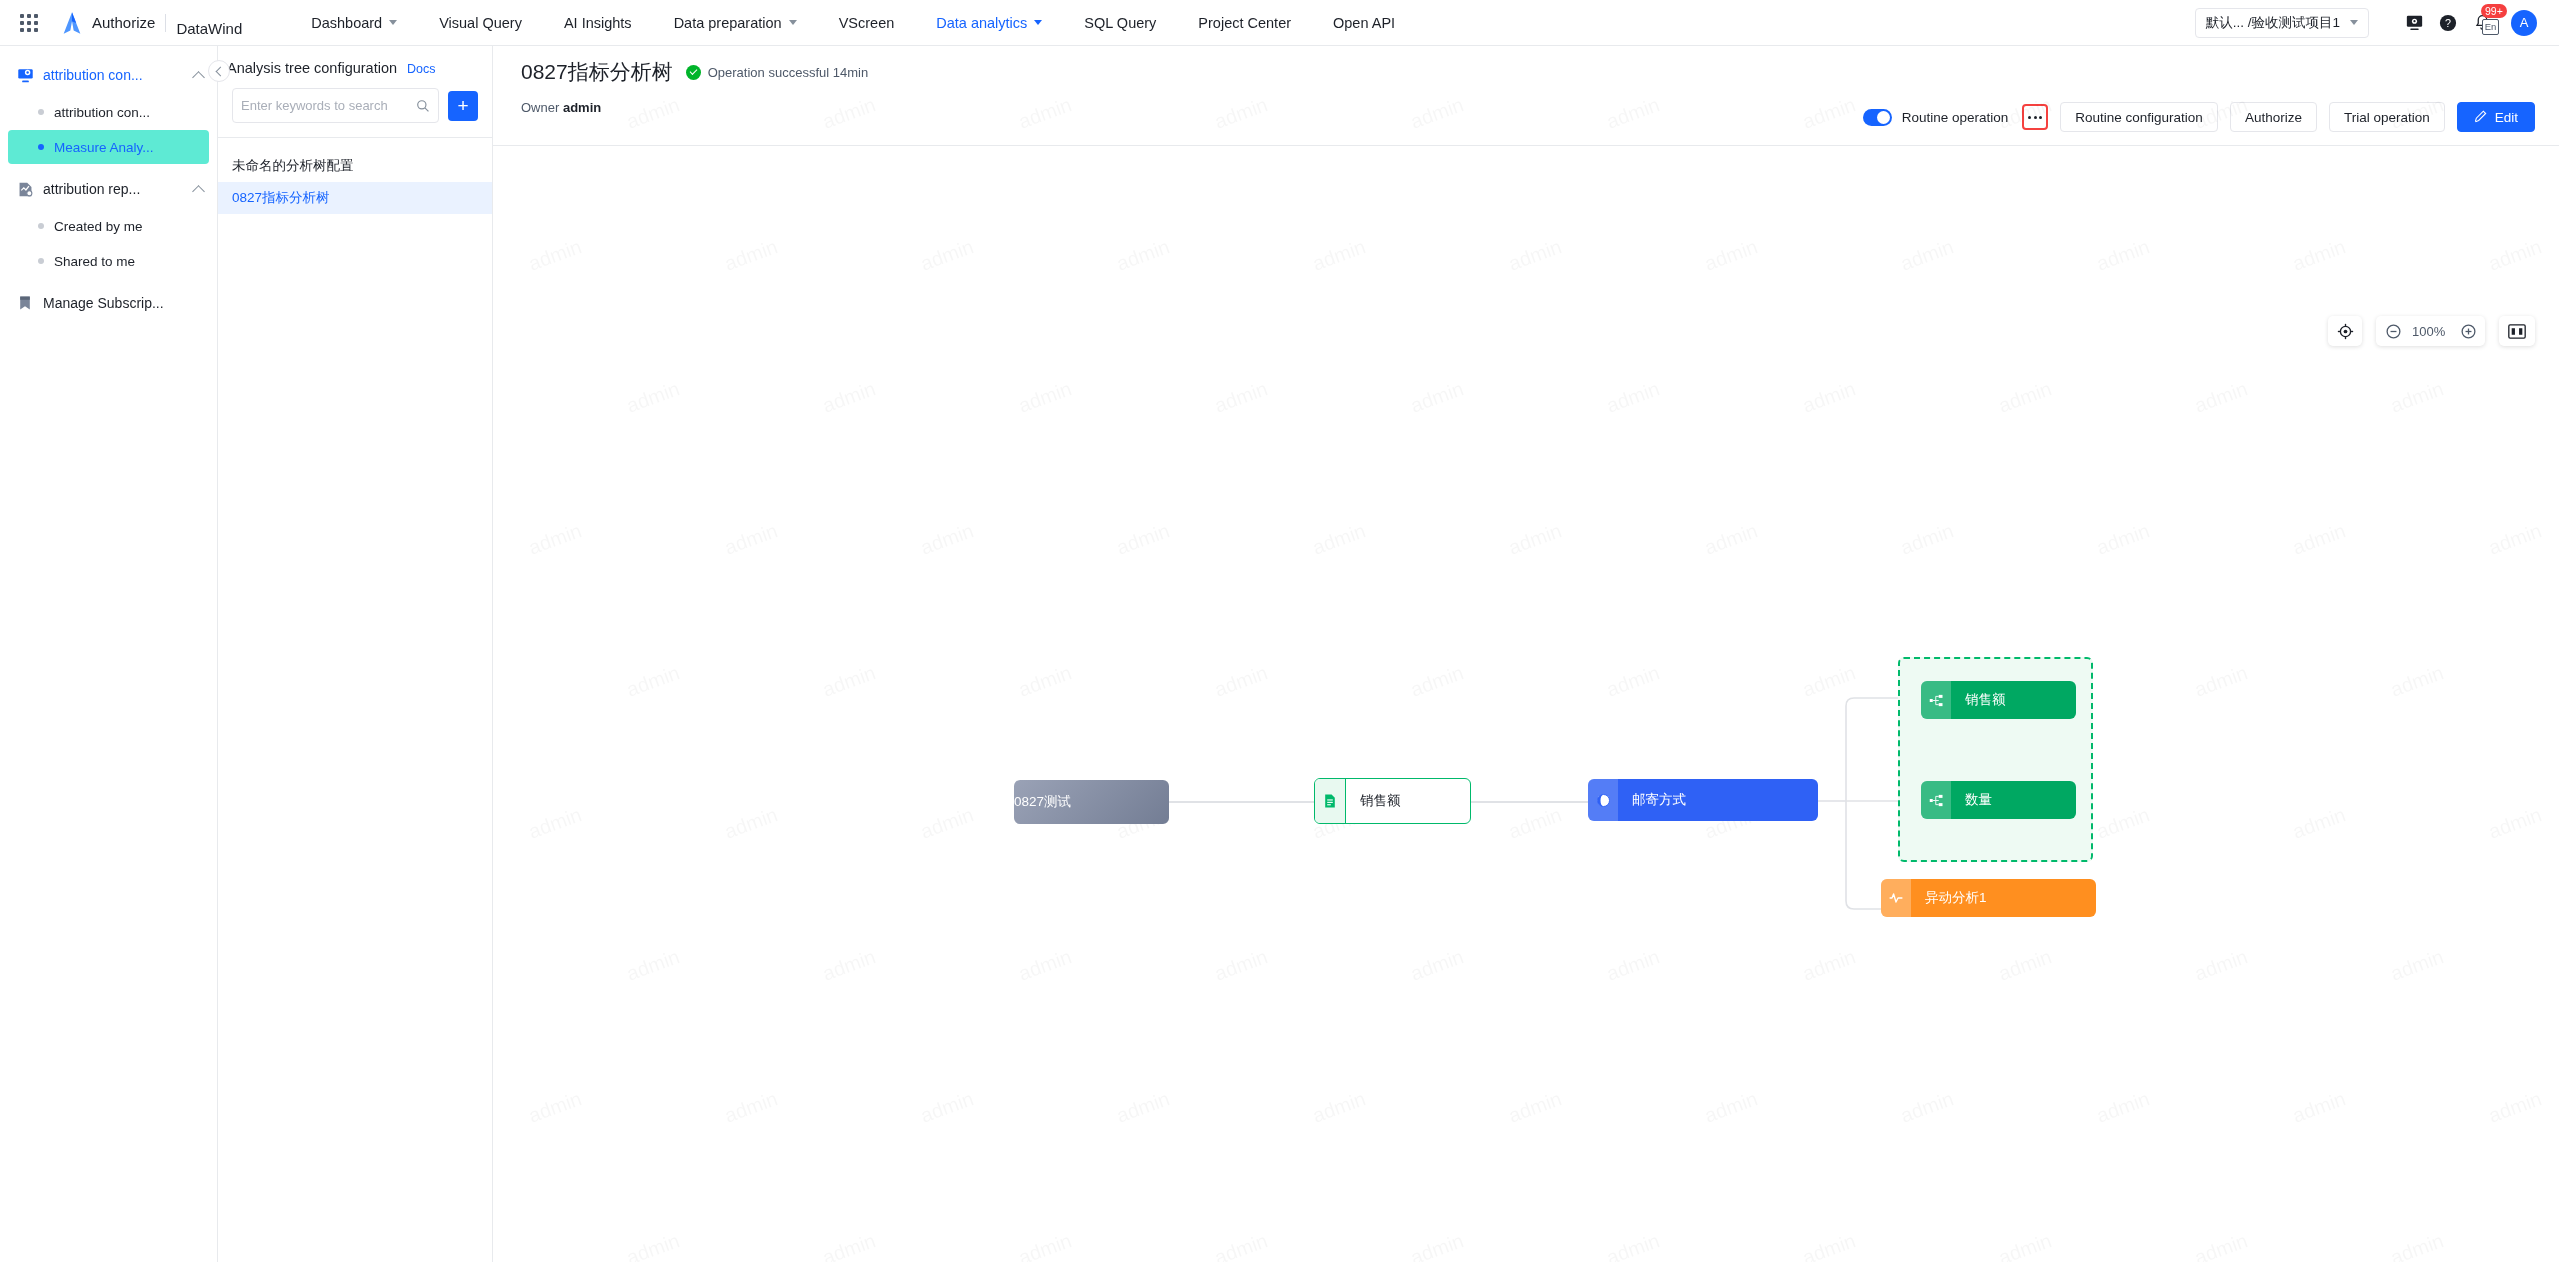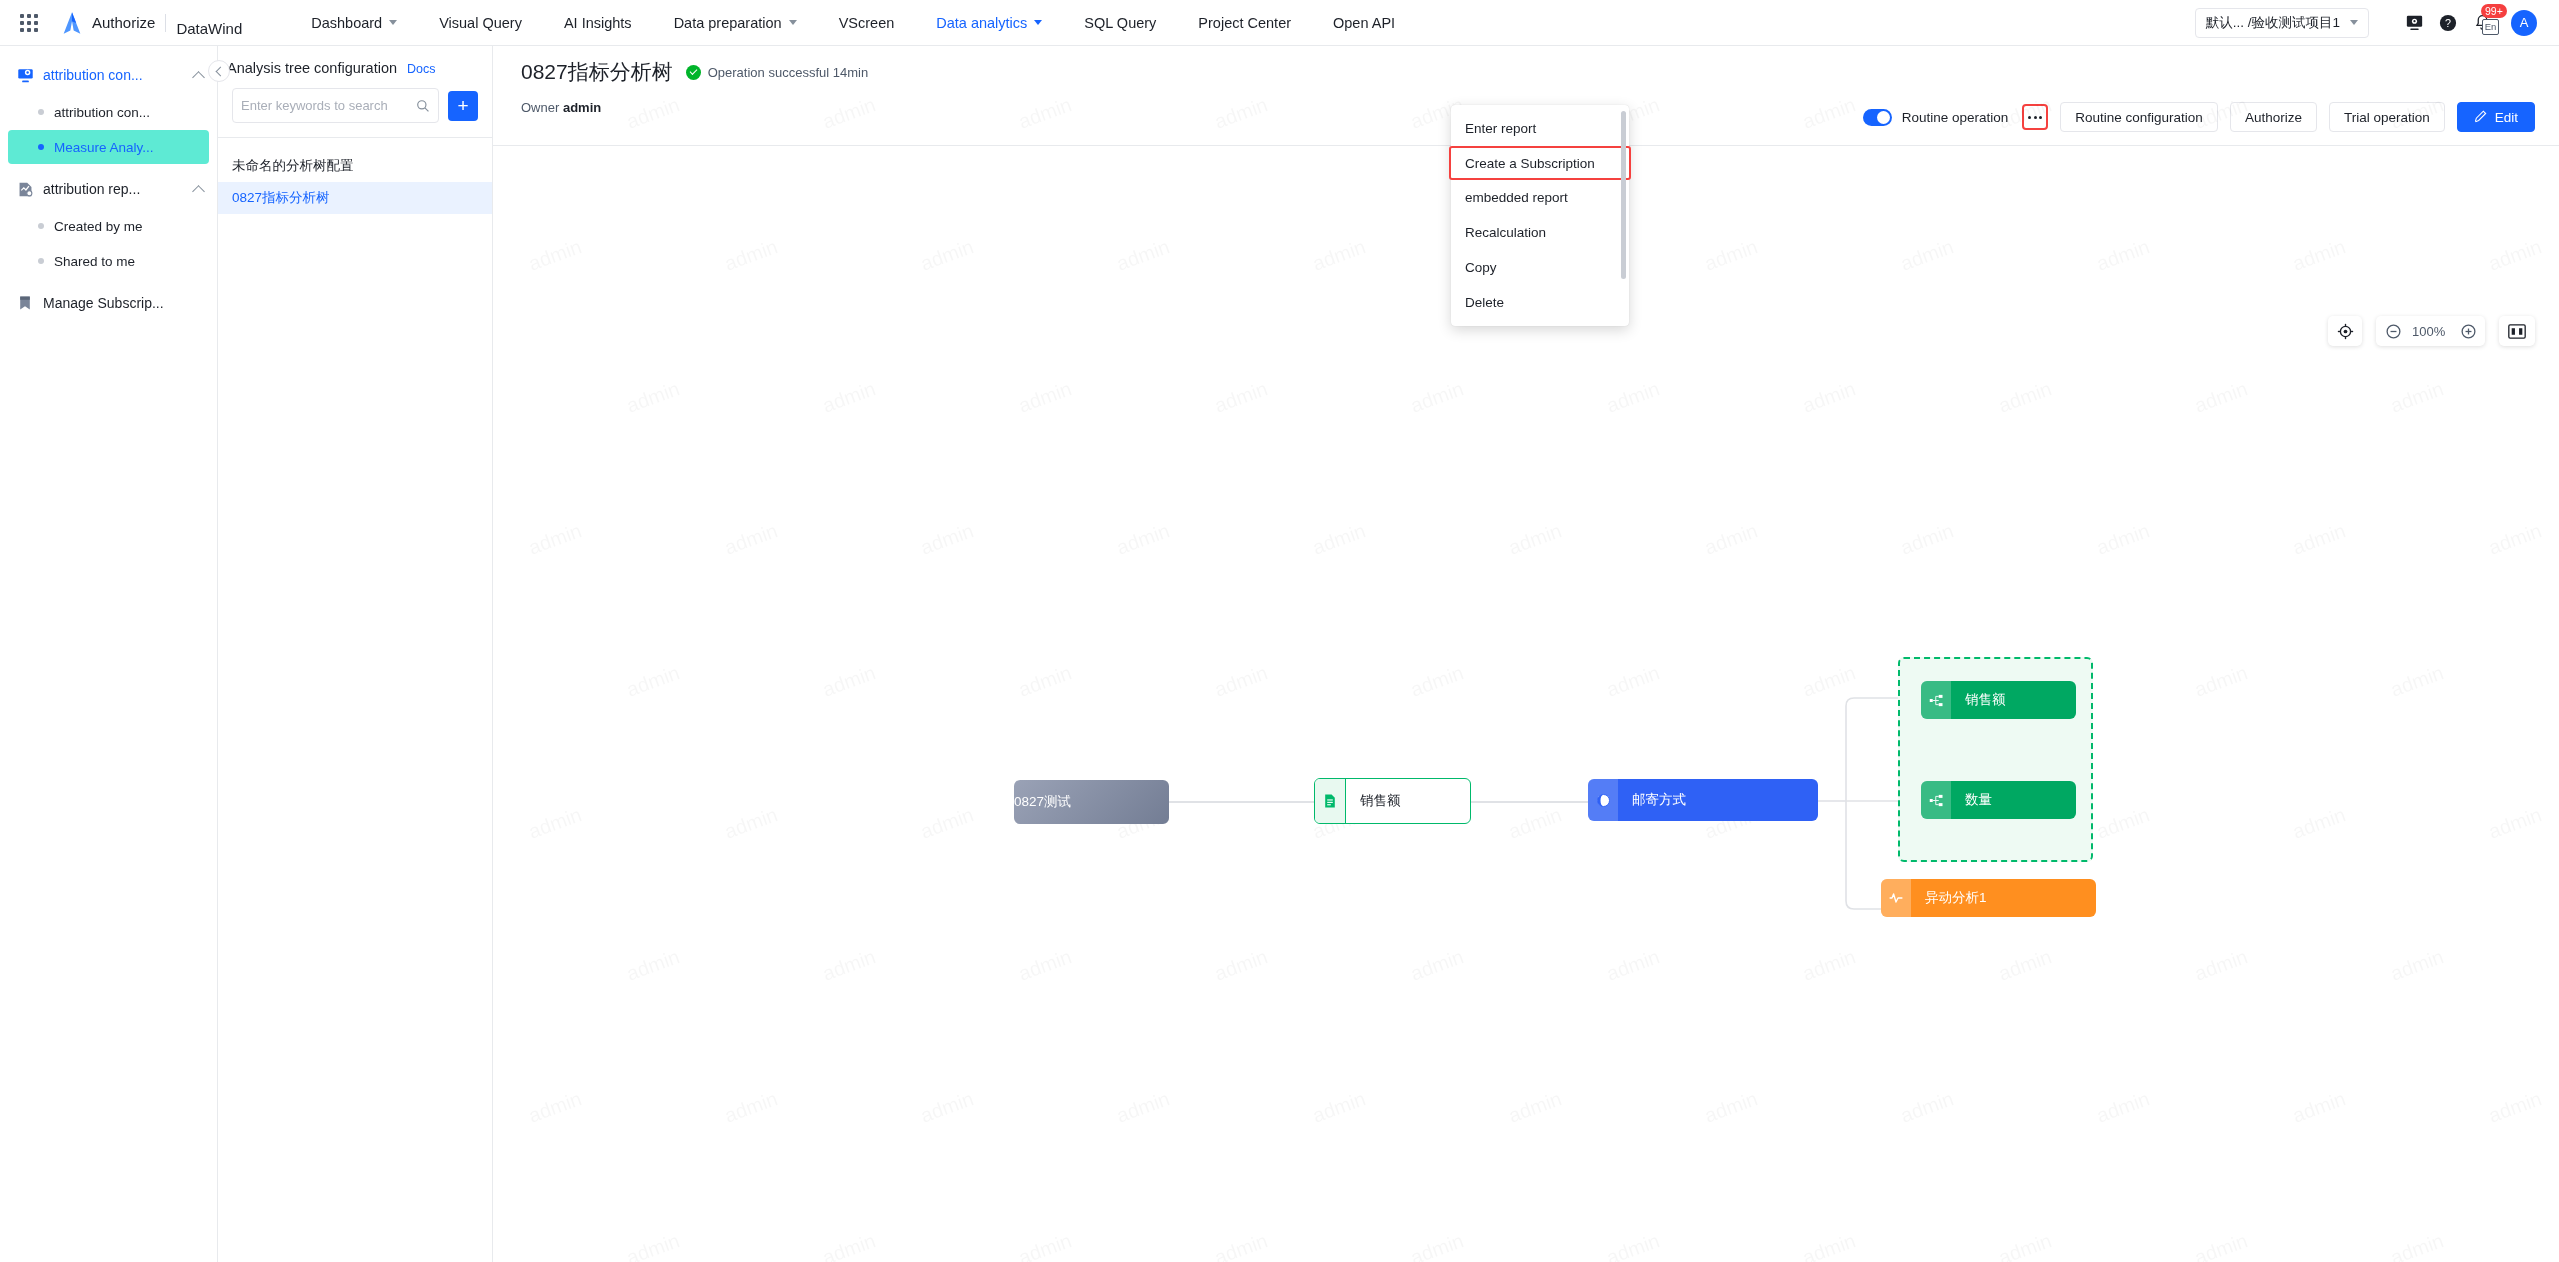--- a/index.html
+++ b/index.html
@@ -609,29 +609,20 @@
         <span class="nic">
           <svg width="16" height="16" viewBox="0 0 20 20">
               <path d="M2 10h3l2-5 3 10 2.5-5H18" stroke="#fff" stroke-width="1.7" fill="none" stroke-linejoin="round"></path>
             </svg>
         </span>
         <span class="nlabel">异动分析1</span>
       </div>
     </div>
   </div>
 
-  <div class="dropdown">
-    <div class="dd-item">Enter report</div>
-    <div class="dd-item highlight">Create a Subscription</div>
-    <div class="dd-item">embedded report</div>
-    <div class="dd-item">Recalculation</div>
-    <div class="dd-item">Copy</div>
-    <div class="dd-item">Delete</div>
-    <div class="dd-scroll"></div>
-  </div>
 
   <div class="watermark" id="watermark">
       <div class="wm-item" style="left: 38px; top: 102px;">admin</div>
       <div class="wm-item" style="left: 234px; top: 102px;">admin</div>
       <div class="wm-item" style="left: 430px; top: 102px;">admin</div>
       <div class="wm-item" style="left: 626px; top: 102px;">admin</div>
       <div class="wm-item" style="left: 822px; top: 102px;">admin</div>
       <div class="wm-item" style="left: 1018px; top: 102px;">admin</div>
       <div class="wm-item" style="left: 1214px; top: 102px;">admin</div>
       <div class="wm-item" style="left: 1410px; top: 102px;">admin</div>

